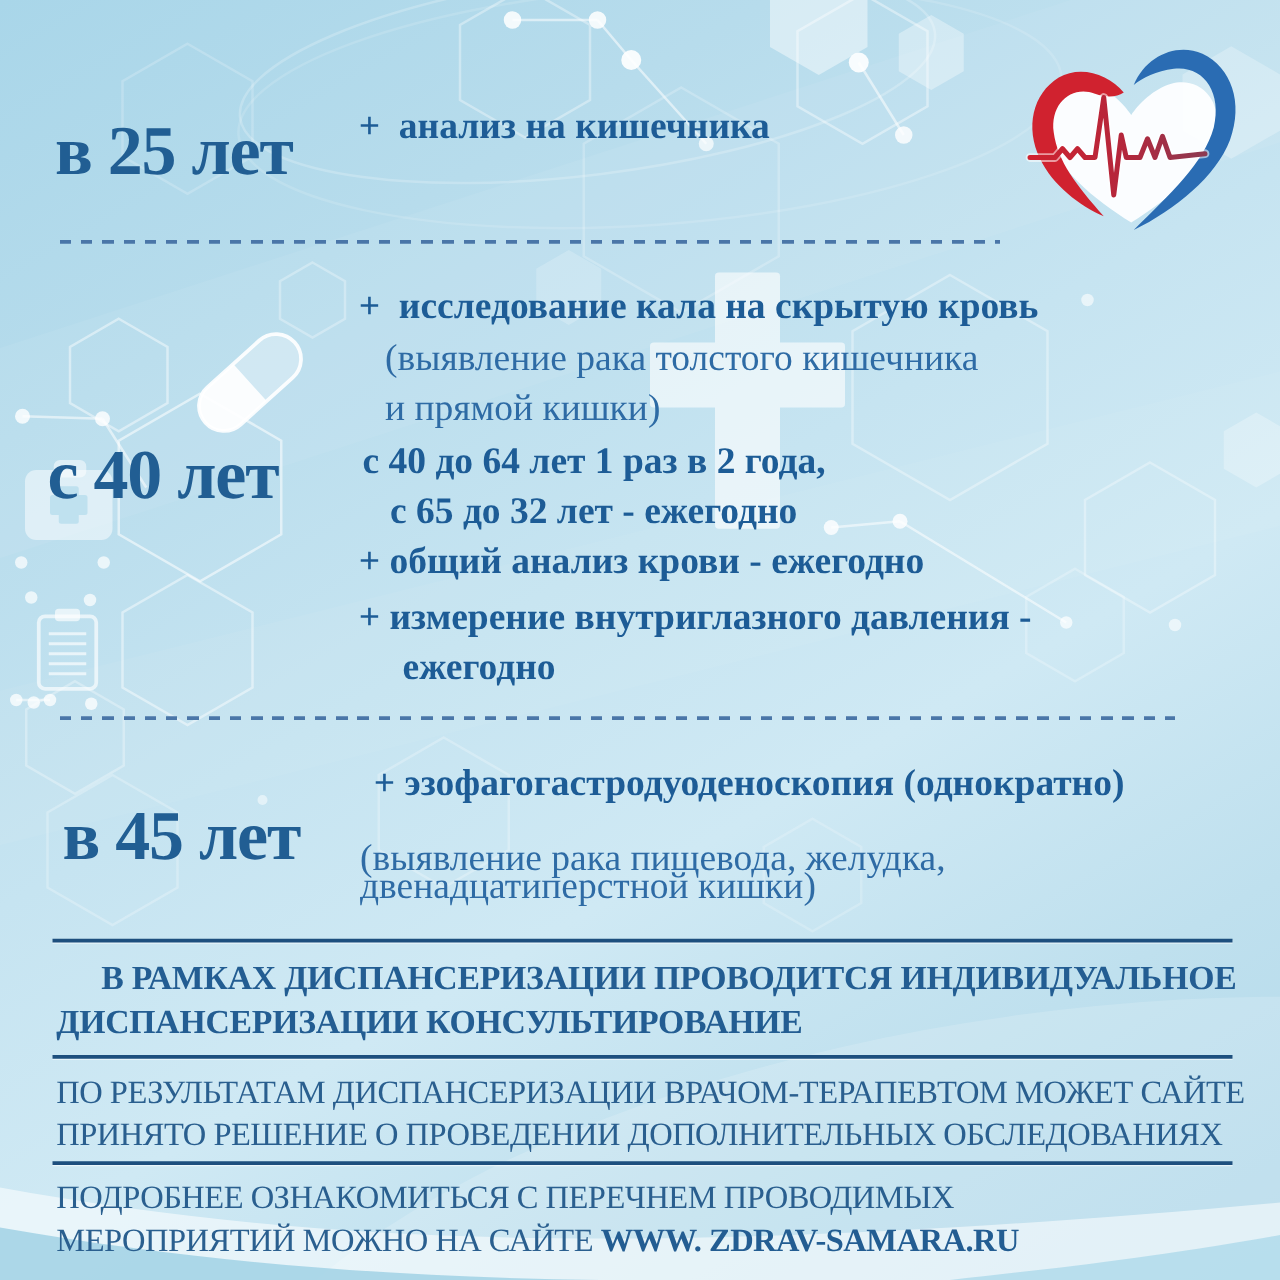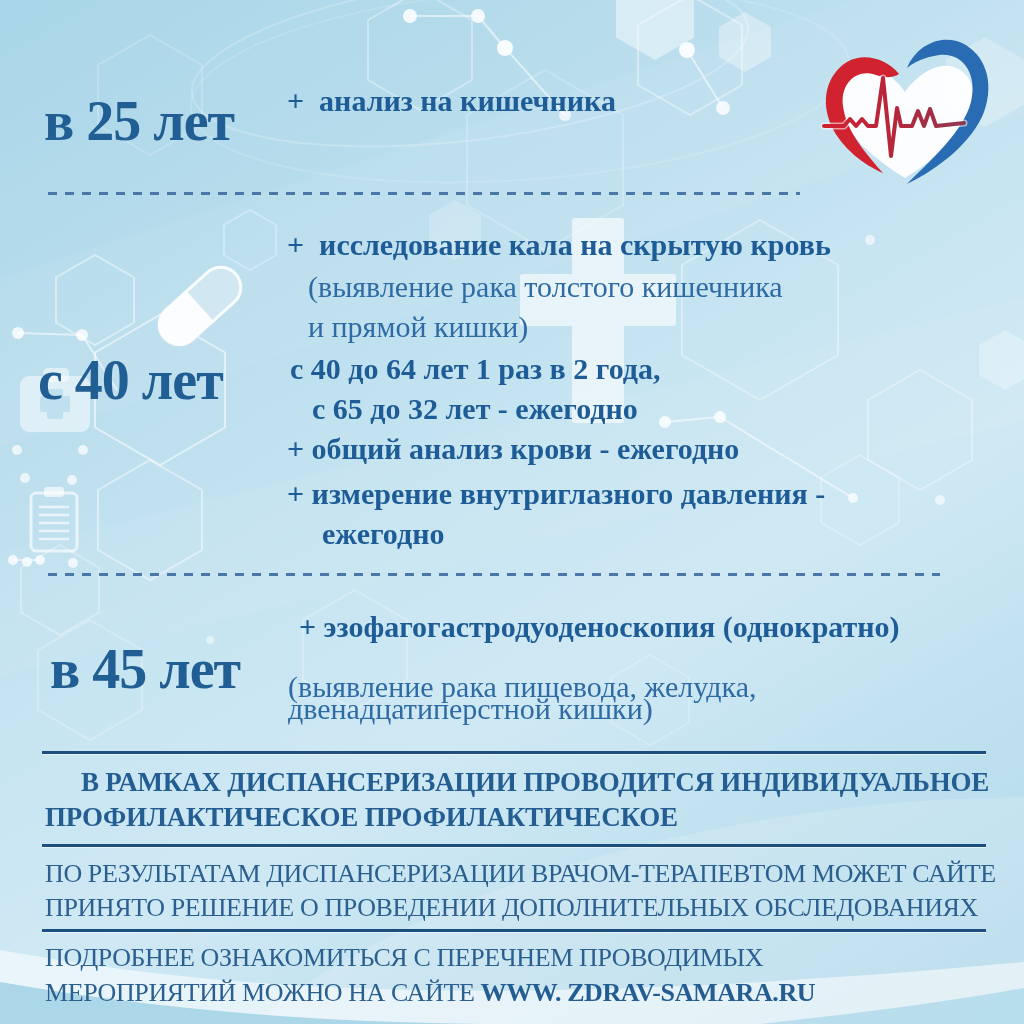--- a/index.html
+++ b/index.html
@@ -186,21 +186,21 @@
 
     <div class="dash" style="left:48px; top:573px; width:892px;"></div>
 
     <div class="t b30" style="left:287px; top:611px;margin-left:12px;">+ эзофагогастродуоденоскопия (однократно)</div>
     <div class="t age" style="left:50px; top:640px;">в 45 лет</div>
     <div class="t r30" style="left:288px; top:671px;">(выявление рака пищевода, желудка,</div>
     <div class="t r30" style="left:288px; top:693px;">двенадцатиперстной кишки)</div>
 
     <div class="hr" style="left:42px; top:751px; width:944px;"></div>
     <div class="t capb" style="left:45px; top:768px;margin-left:36px;">В РАМКАХ ДИСПАНСЕРИЗАЦИИ ПРОВОДИТСЯ ИНДИВИДУАЛЬНОЕ</div>
-    <div class="t capb" style="left:45px; top:803px;">ПРОФИЛАКТИЧЕСКОЕ ПРОФИЛАКТИЧЕСКОЕ</div>
+    <div class="t capb" style="left:45px; top:803px;">ДИСПАНСЕРИЗАЦИИ КОНСУЛЬТИРОВАНИЕ</div>
 
     <div class="hr" style="left:42px; top:844px; width:944px;"></div>
     <div class="t capm" style="left:45px; top:860px;">ПО РЕЗУЛЬТАТАМ ДИСПАНСЕРИЗАЦИИ ВРАЧОМ-ТЕРАПЕВТОМ МОЖЕТ САЙТЕ</div>
     <div class="t capm" style="left:45px; top:894px;">ПРИНЯТО РЕШЕНИЕ О ПРОВЕДЕНИИ ДОПОЛНИТЕЛЬНЫХ ОБСЛЕДОВАНИЯХ</div>
 
     <div class="hr" style="left:42px; top:929px; width:944px;"></div>
     <div class="t capm" style="left:45px; top:944px;">ПОДРОБНЕЕ ОЗНАКОМИТЬСЯ С ПЕРЕЧНЕМ ПРОВОДИМЫХ</div>
     <div class="t capm" style="left:45px; top:979px;"><span>МЕРОПРИЯТИЙ МОЖНО НА САЙТЕ </span><b>WWW. ZDRAV-SAMARA.RU</b></div>
   </div>
 </div>

